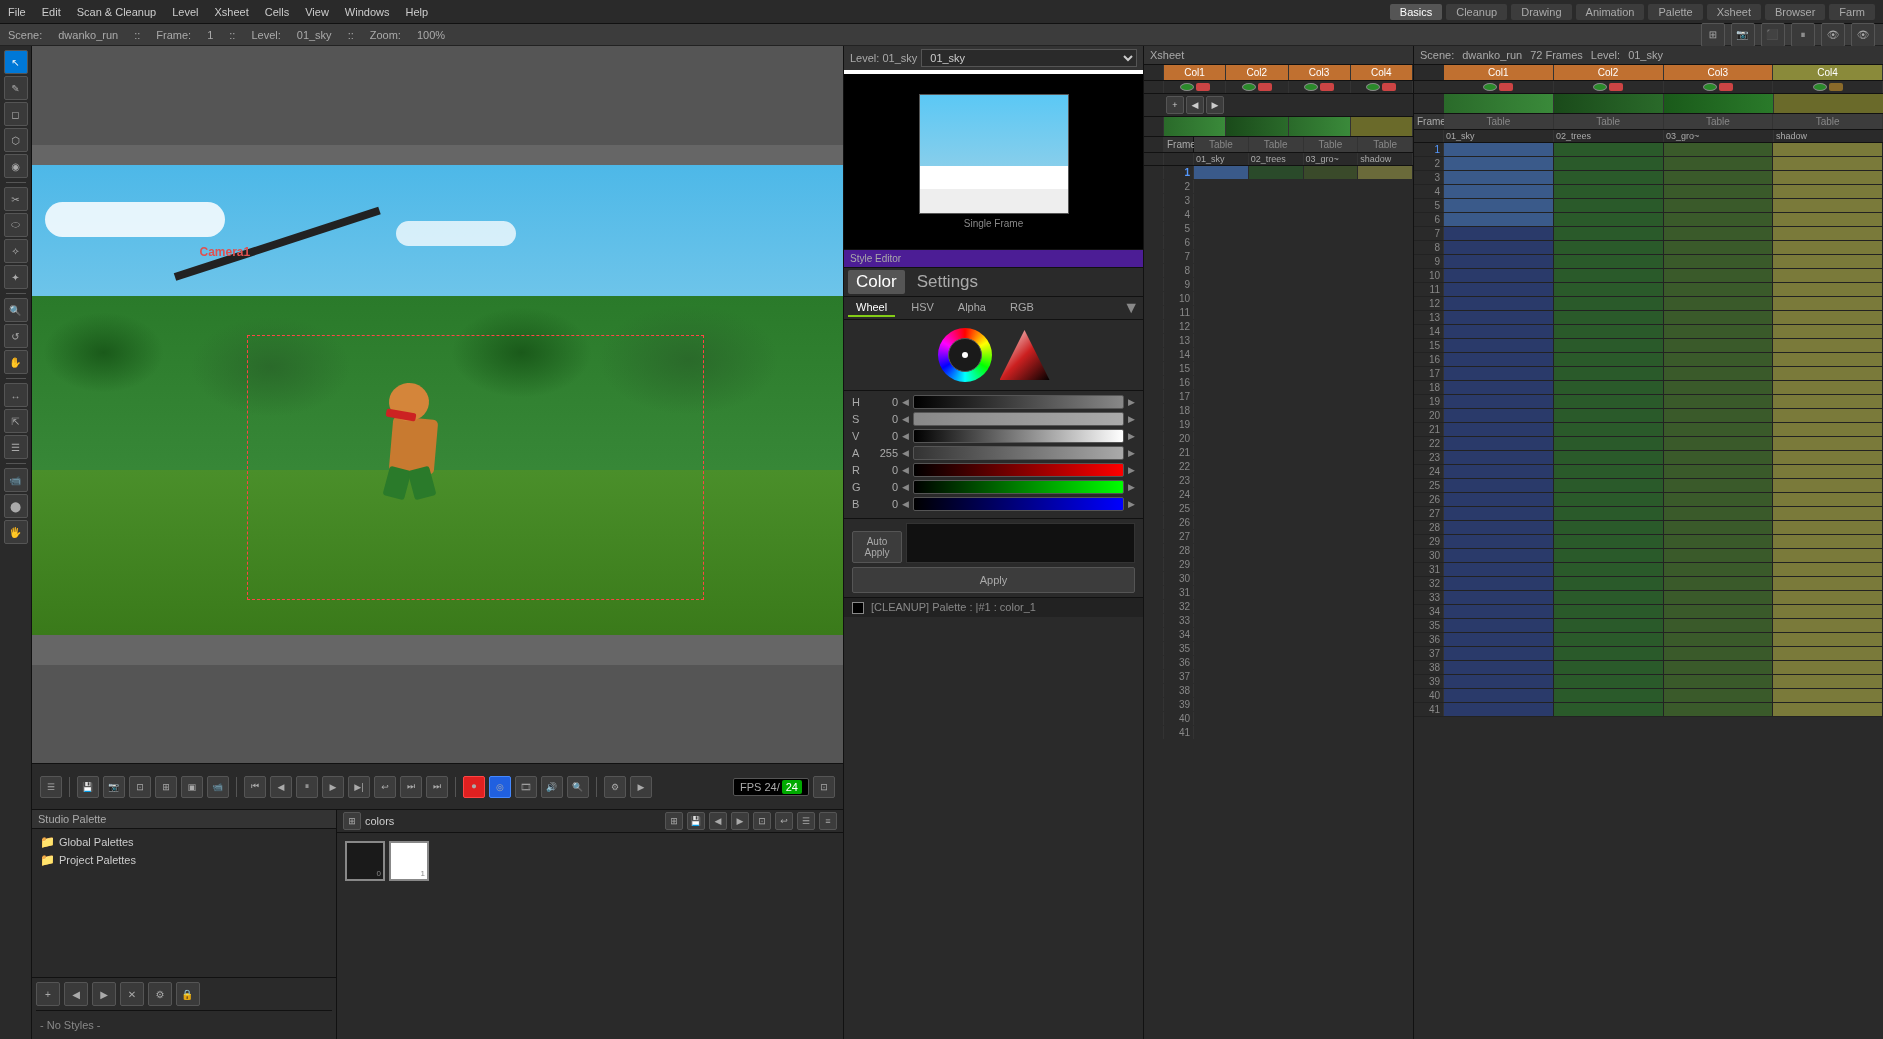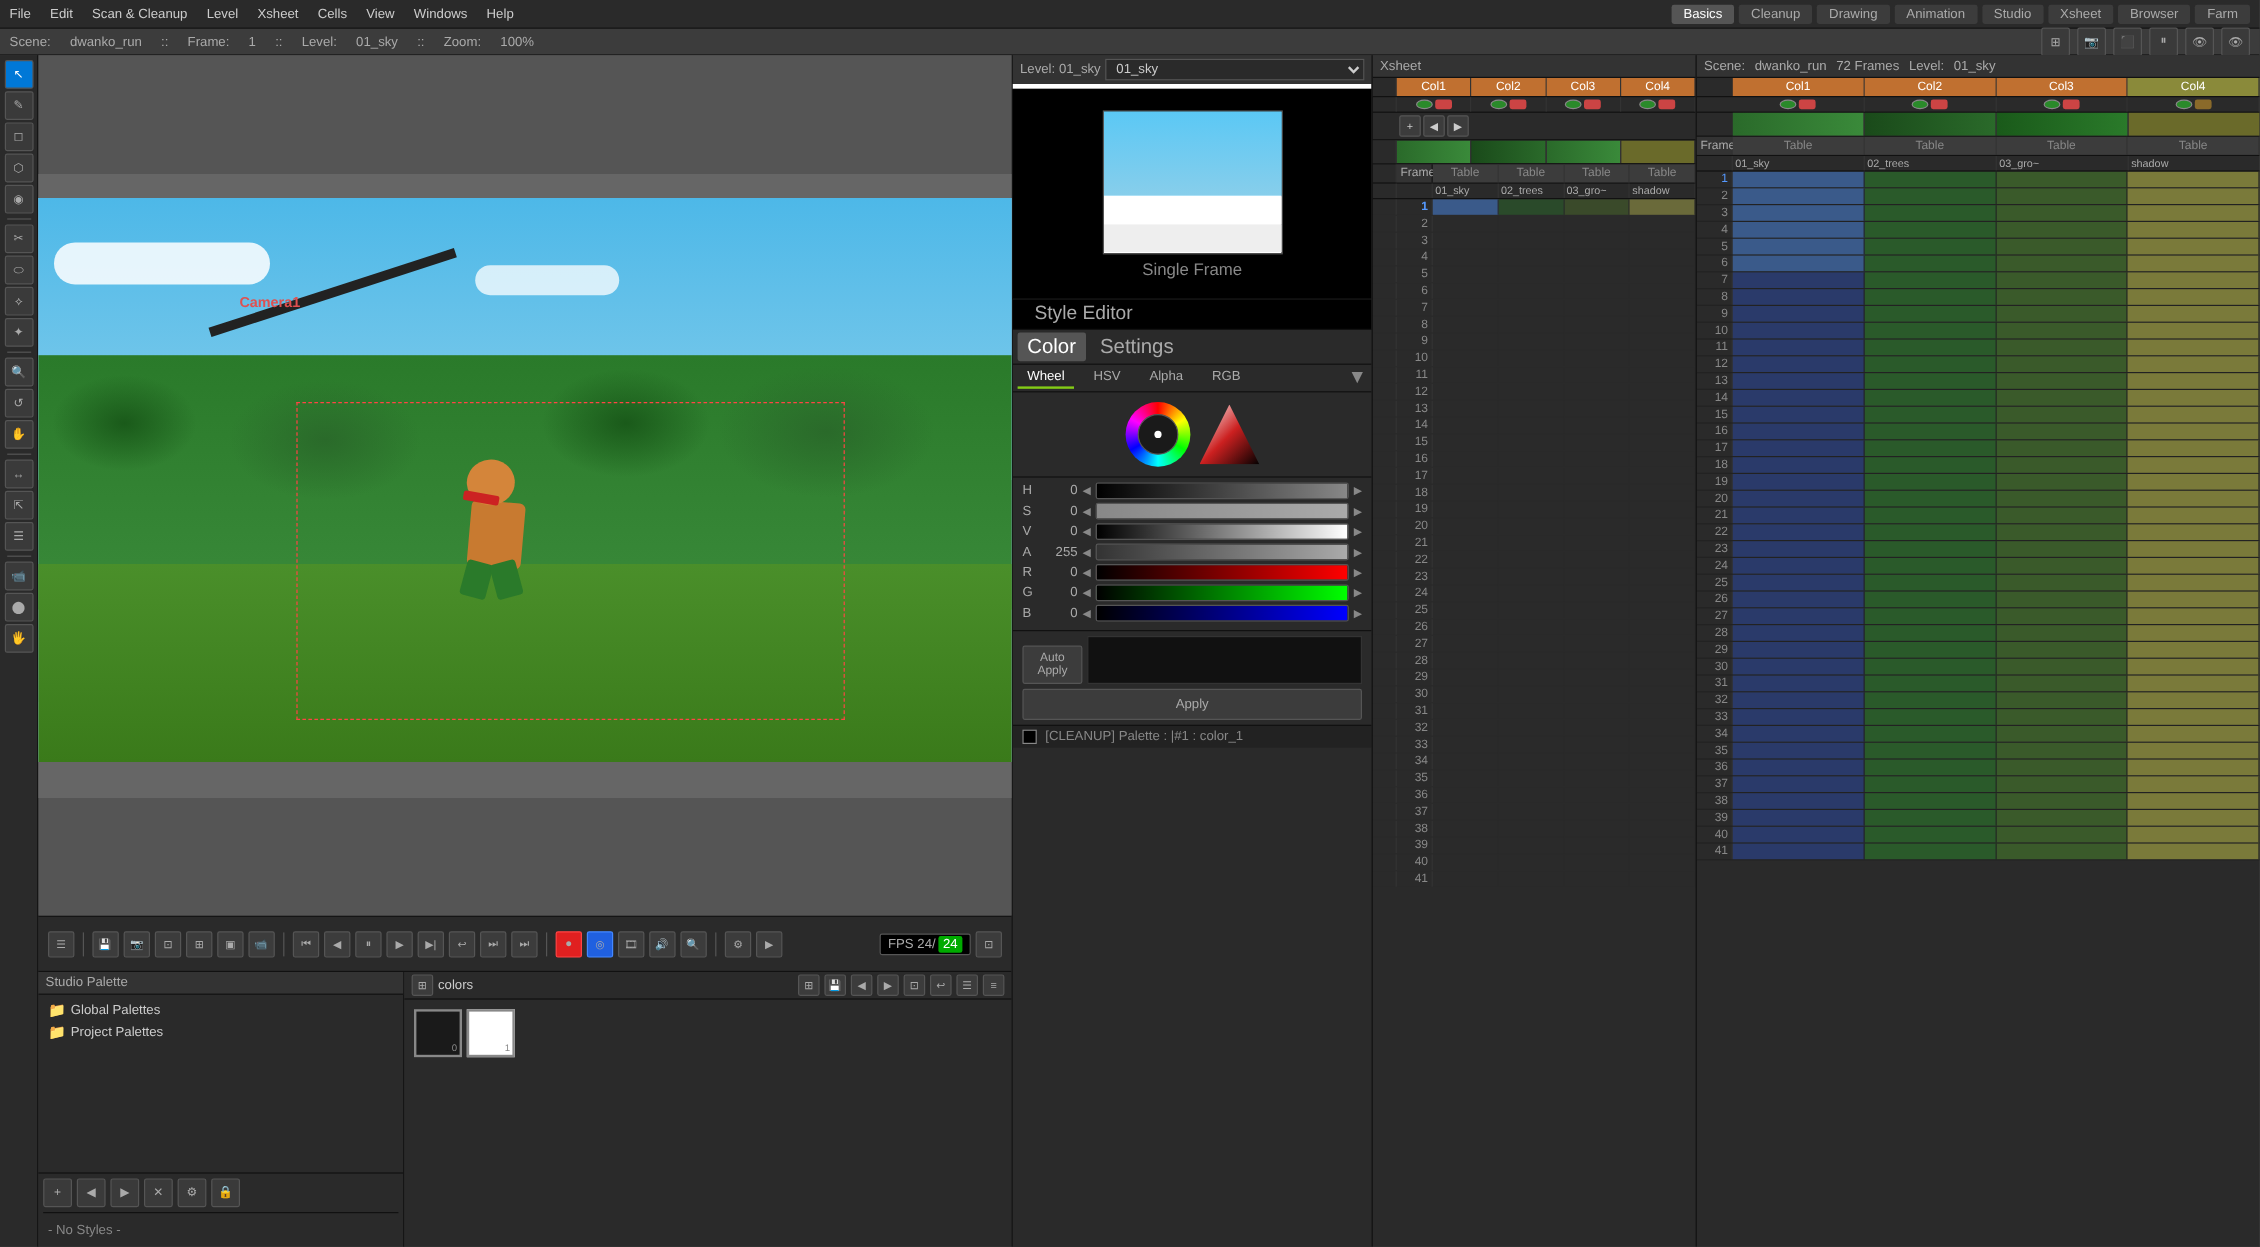--- a/index.html
+++ b/index.html
@@ -72,25 +72,25 @@
     .swatch-0 { background: #1a1a1a; }
     .swatch-1 { background: #ffffff; }
     .swatch-num { position: absolute; bottom: 1px; right: 2px; font-size: 8px; color: #888; }
 
     
     #right-viewer { width: 300px; background: #2a2a2a; border-left: 1px solid #111; display: flex; flex-direction: column; }
     #viewer-header { background: #333; padding: 3px 6px; font-size: 11px; color: #aaa; border-bottom: 4px solid #ffffff; display: flex; align-items: center; justify-content: space-between; }
     .level-select { background: #2a2a2a; color: #ccc; border: 1px solid #555; font-size: 11px; padding: 1px 4px; flex: 1; margin-left: 4px; }
     #thumbnail-area { height: 175px; background: #000; display: flex; flex-direction: column; align-items: center; justify-content: center; }
     .thumbnail-img { width: 150px; height: 120px; background: linear-gradient(to bottom, #5bc8f5 60%, #fff 60%); border: 1px solid #555; }
-    .single-frame-label { font-size: 14px; color: #888; margin-top: 4px; }
+    .single-frame-label { font-size: 10px; color: #888; margin-top: 4px; }
 
     
     #style-editor { border-top: 1px solid #111; background: #2a2a2a; flex: 1; display: flex; flex-direction: column; }
-    .style-editor-header { background: #000000; padding: 3px 18px; font-size: 16px; color: #aaa; border-bottom: 1px solid #111; }
+    .style-editor-header { background: #4c1d95; padding: 3px 6px; font-size: 10px; color: #aaa; border-bottom: 1px solid #111; }
     .style-tabs { display: flex; padding: 2px 4px; gap: 4px; border-bottom: 1px solid #111; }
     .style-tab { padding: 2px 8px; font-size: 17px; color: #aaa; cursor: pointer; border-radius: 2px; }
     .style-tab.active { background: #555; color: #fff; }
     .color-mode-tabs { display: flex; padding: 2px 4px; gap: 8px; border-bottom: 1px solid #111; }
     .cm-tab { padding: 2px 8px; font-size: 11px; color: #aaa; cursor: pointer; }
     .cm-tab.active { color: #fff; border-bottom: 2px solid #84cc16; }
     .color-wheel-area { display: flex; align-items: center; justify-content: center; padding: 8px; border-bottom: 1px solid #111; }
     .slider-rows { padding: 4px 8px; }
     .slider-row { display: flex; align-items: center; margin-bottom: 3px; gap: 4px; }
     .slider-label { width: 14px; font-size: 11px; color: #aaa; }
@@ -168,21 +168,21 @@
   <span>Xsheet</span>
   <span>Cells</span>
   <span>View</span>
   <span>Windows</span>
   <span>Help</span>
   <div class="menu-right">
     <div class="menu-tab active">Basics</div>
     <div class="menu-tab">Cleanup</div>
     <div class="menu-tab">Drawing</div>
     <div class="menu-tab">Animation</div>
-    <div class="menu-tab">Studio</div>
+    <div class="menu-tab">Palette</div>
     <div class="menu-tab">Xsheet</div>
     <div class="menu-tab">Browser</div>
     <div class="menu-tab">Farm</div>
   </div>
 </div>
 
 <div id="status-bar">
   <span>Scene:</span>
   <span>dwanko_run</span>
   <span>::</span>

